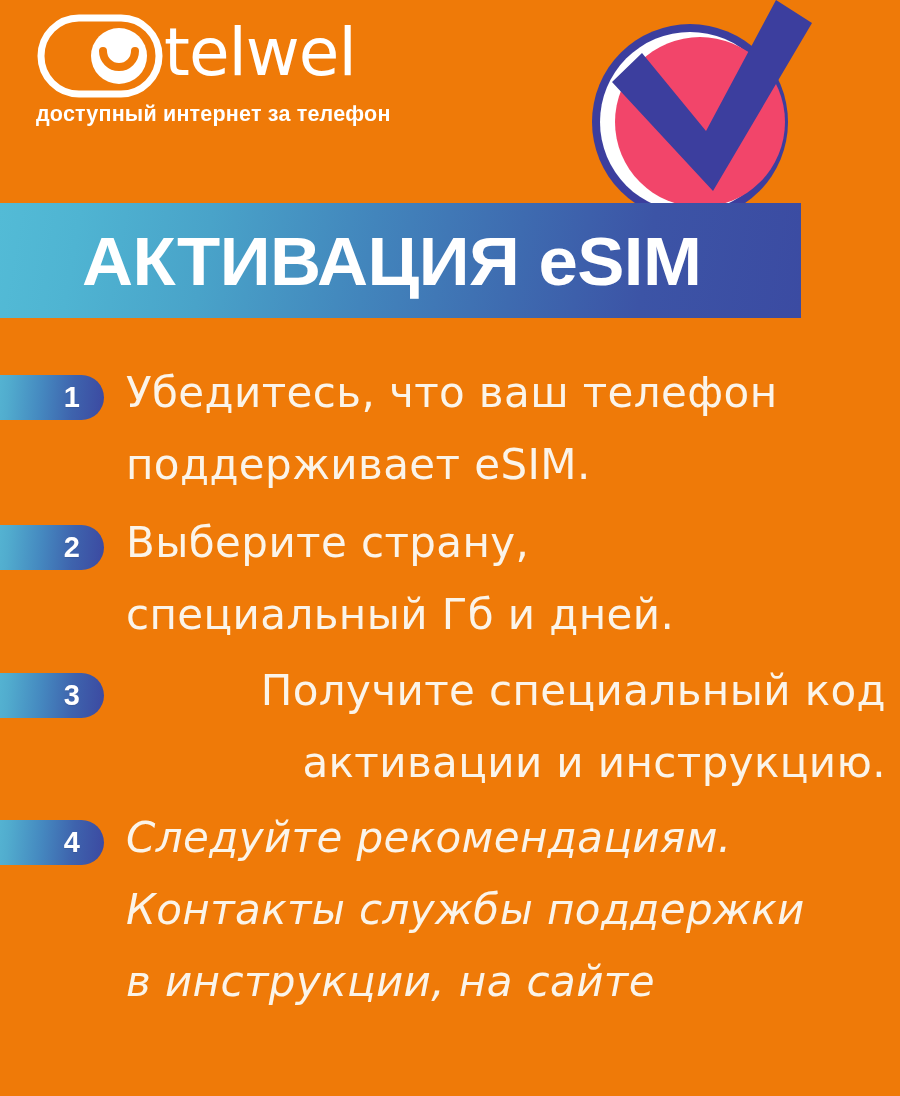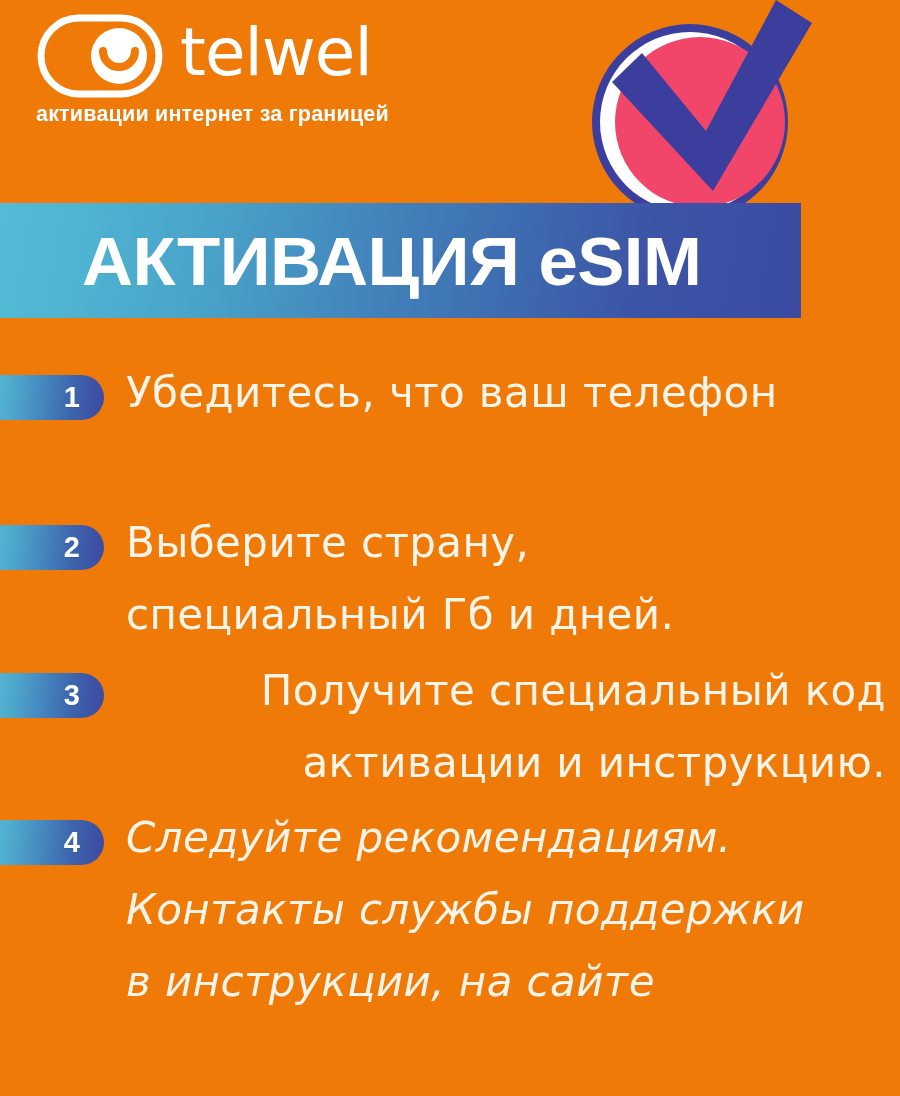--- a/index.html
+++ b/index.html
@@ -37,21 +37,20 @@
   .brand-lockup {
     position: absolute;
     left: 36px;
     top: 8px;
     width: 430px;
   }
 
   .brand-row {
     display: flex;
     align-items: center;
-    gap: 16px;
     height: 96px;
   }
 
   .brand-mark {
     width: 128px;
     height: 86px;
     flex: 0 0 auto;
     position: relative;
   }
 
@@ -204,21 +203,21 @@
           <svg viewBox="0 0 128 86" xmlns="http://www.w3.org/2000/svg">
             <rect x="5" y="5" width="118" height="76" rx="38" ry="38" fill="none" stroke="#FFFFFF" stroke-width="7"></rect>
             <circle cx="83" cy="43" r="28" fill="#FFFFFF"></circle>
             <path d="M67 38 a16 16 0 0 0 32 0" fill="none" stroke="#EF7A08" stroke-width="8" stroke-linecap="round"></path>
           </svg>
         </div>
 
         <div class="brand-word">telwel</div>
       </div>
 
-      <div class="brand-tagline">активации интернет за границей</div>
+      <div class="brand-tagline">доступный интернет за телефон</div>
     </div>
 
     <div class="check-badge">
       <svg viewBox="0 0 240 225" xmlns="http://www.w3.org/2000/svg">
 
         <circle cx="110" cy="128" r="98" fill="#3C3E9E"></circle>
 
         <circle cx="110" cy="128" r="90" fill="#FFFFFF"></circle>
 
         <circle cx="120" cy="128" r="85" fill="#F2456A"></circle>
@@ -233,20 +232,21 @@
   </div>
 
   <div class="steps">
 
     <div class="step" style="top:0px;">
       <div class="badge" style="top:90px;">
         <span class="badge-num">1</span>
       </div>
       <div class="step-lines" style="top:72px;">
         <div class="step-line">Убедитесь, что ваш телефон</div>
+        <div class="step-line">поддерживает eSIM.</div>
       </div>
     </div>
 
     <div class="step" style="top:148px;">
       <div class="badge" style="top:92px;">
         <span class="badge-num">2</span>
       </div>
       <div class="step-lines" style="top:74px;">
         <div class="step-line">Выберите страну,</div>
         <div class="step-line">специальный Гб и дней.</div>

